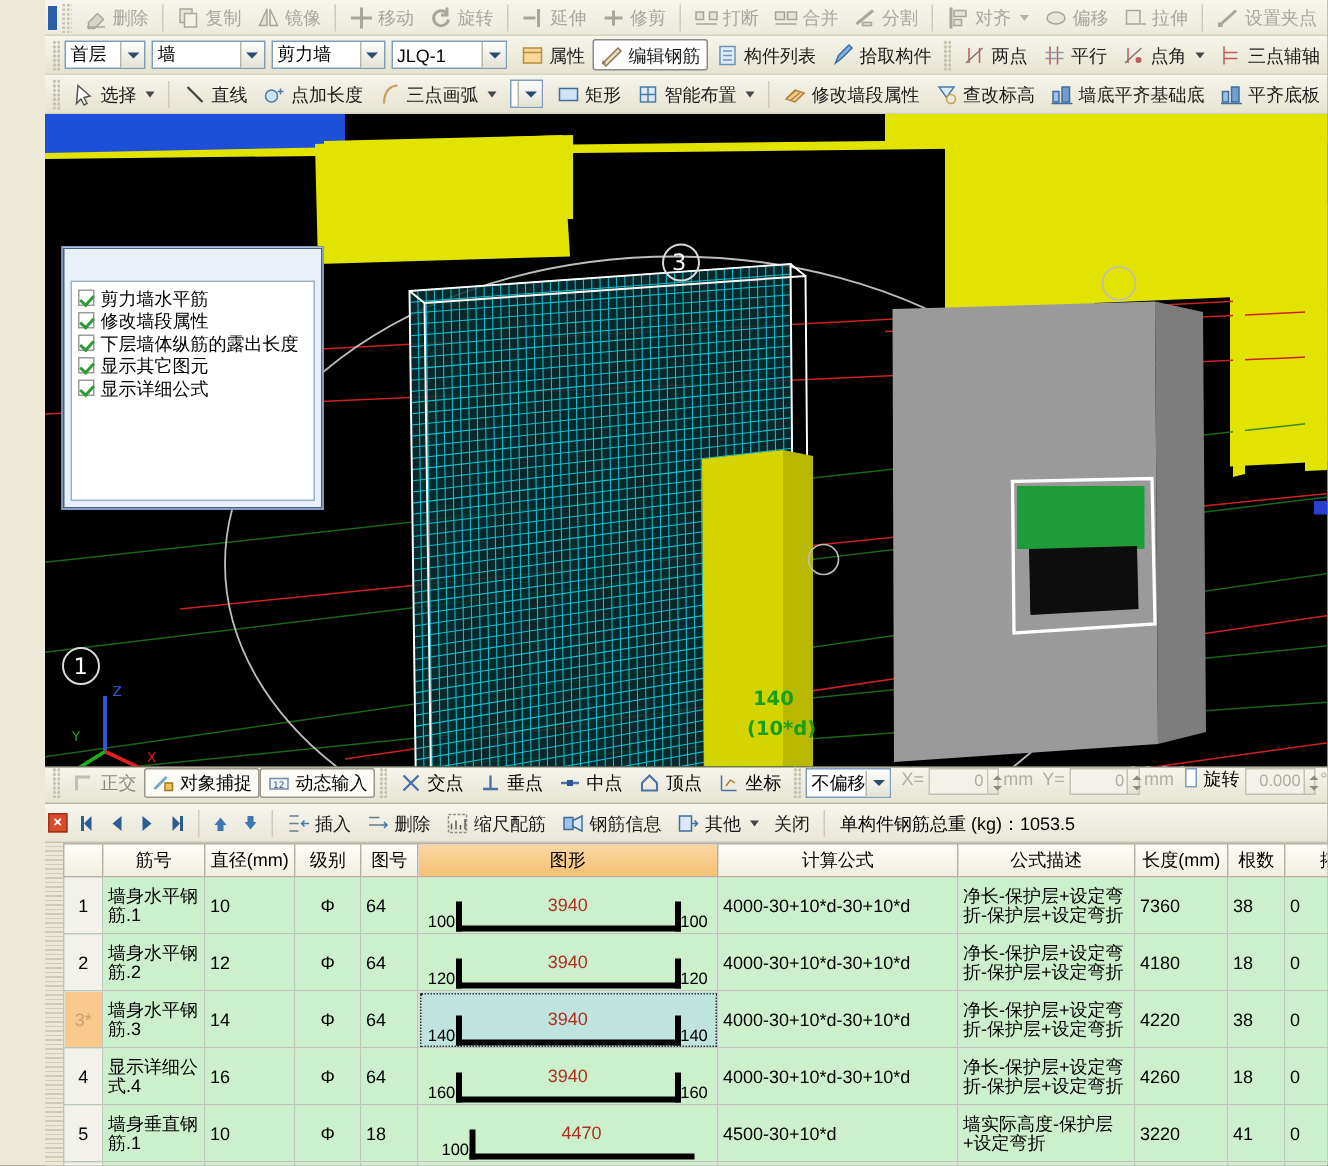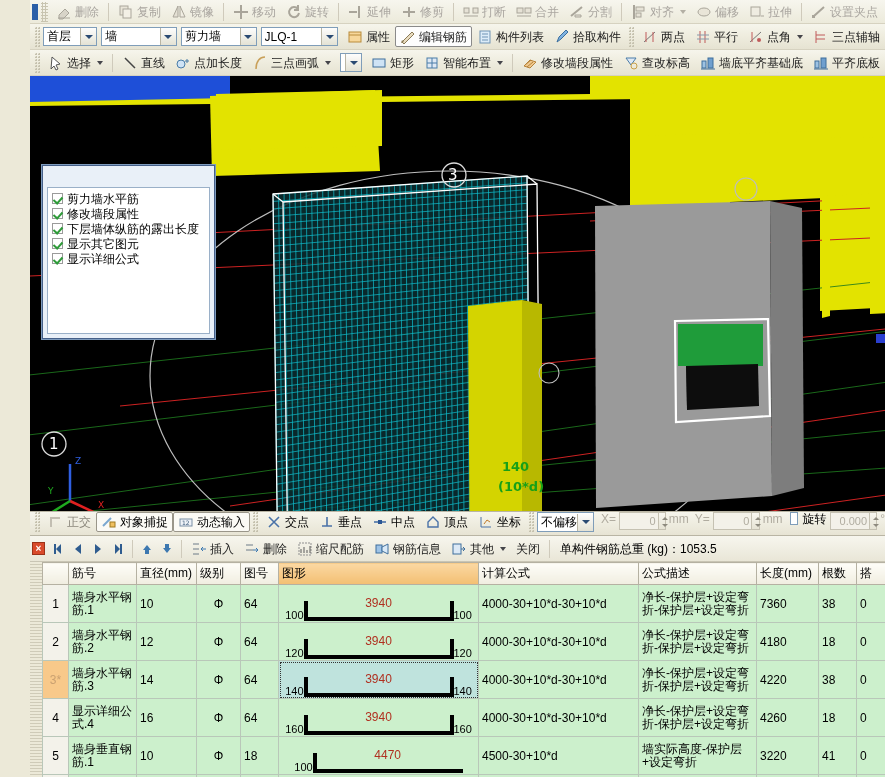--- a/index.html
+++ b/index.html
@@ -134,21 +134,21 @@
   .gridwrap { flex: 1 1 auto; overflow: hidden; background: #fff; display: flex; }
   .leftrail { width: 12px; flex: 0 0 12px; background: #ece9d8;
     background-image: repeating-linear-gradient(to bottom, #ece9d8 0 2px, #cfcbb8 2px 3px); }
   table.grid { border-collapse: collapse; table-layout: fixed; width: 873px; }
   table.grid th, table.grid td {
     border: 1px solid #b9c7b9; font-size: 12px; padding: 1px 3px; vertical-align: middle;
     overflow: hidden;
   }
   table.grid th {
     background: linear-gradient(to bottom,#fefdf8,#f0ede0);
-    font-weight: normal; text-align: left; height: 22px; color: #000;
+    font-weight: normal; text-align: center; height: 22px; color: #000;
     border-color: #b5b1a2;
   }
   table.grid th.hl { background: linear-gradient(to bottom,#fbd8a3,#f3bf72); }
   table.grid td { background: #ccf0cc; height: 38px; }
   td.idx { background: #f3f2ea !important; text-align: center; width: 26px; }
   td.idx.sel { background: #f8c98a !important; color: #caa171; }
   td.cen { text-align: center; }
   .multiline { line-height: 13px; }
   .shape-cell { position: relative; height: 36px; }
   .shape-u { position: relative; width: 100%; height: 100%; display:flex; align-items:flex-end; justify-content:center; }

